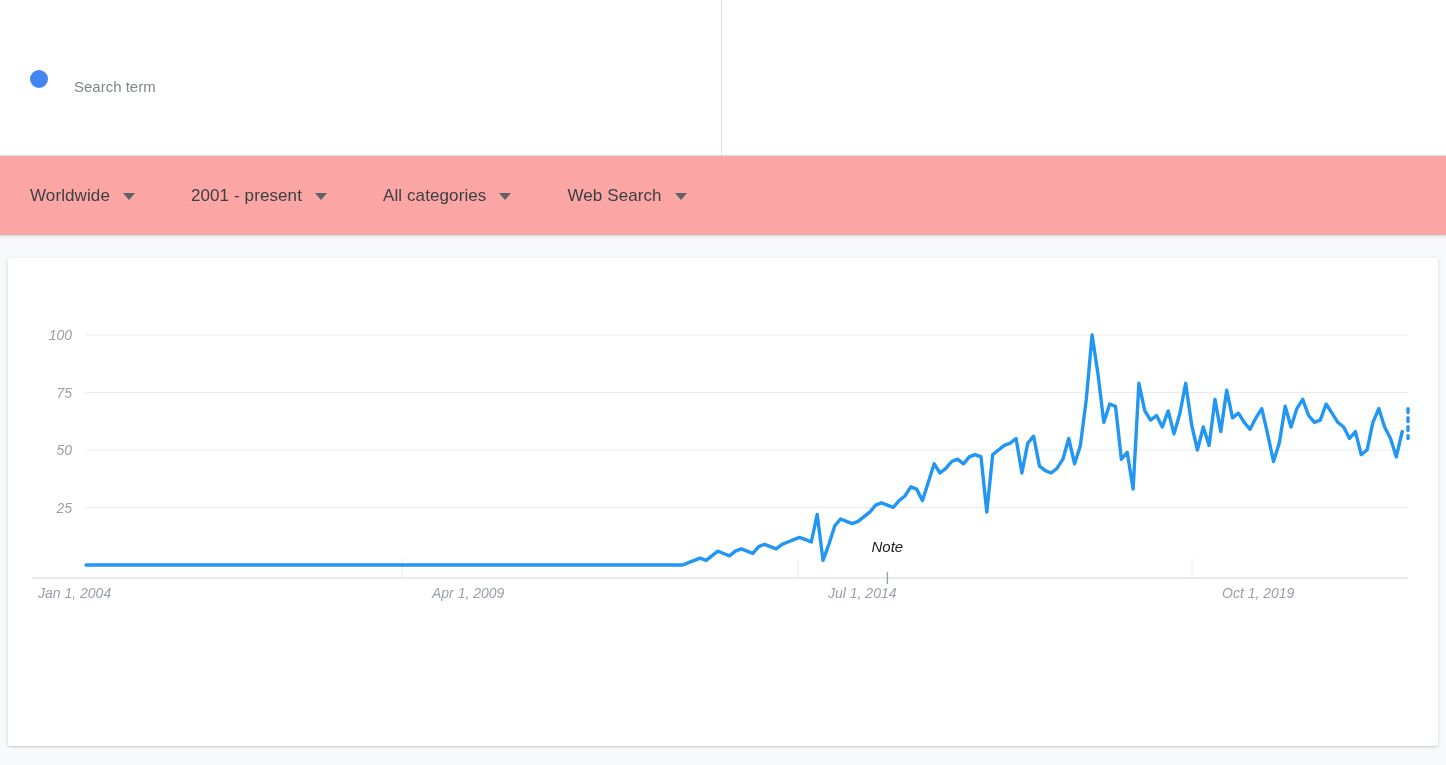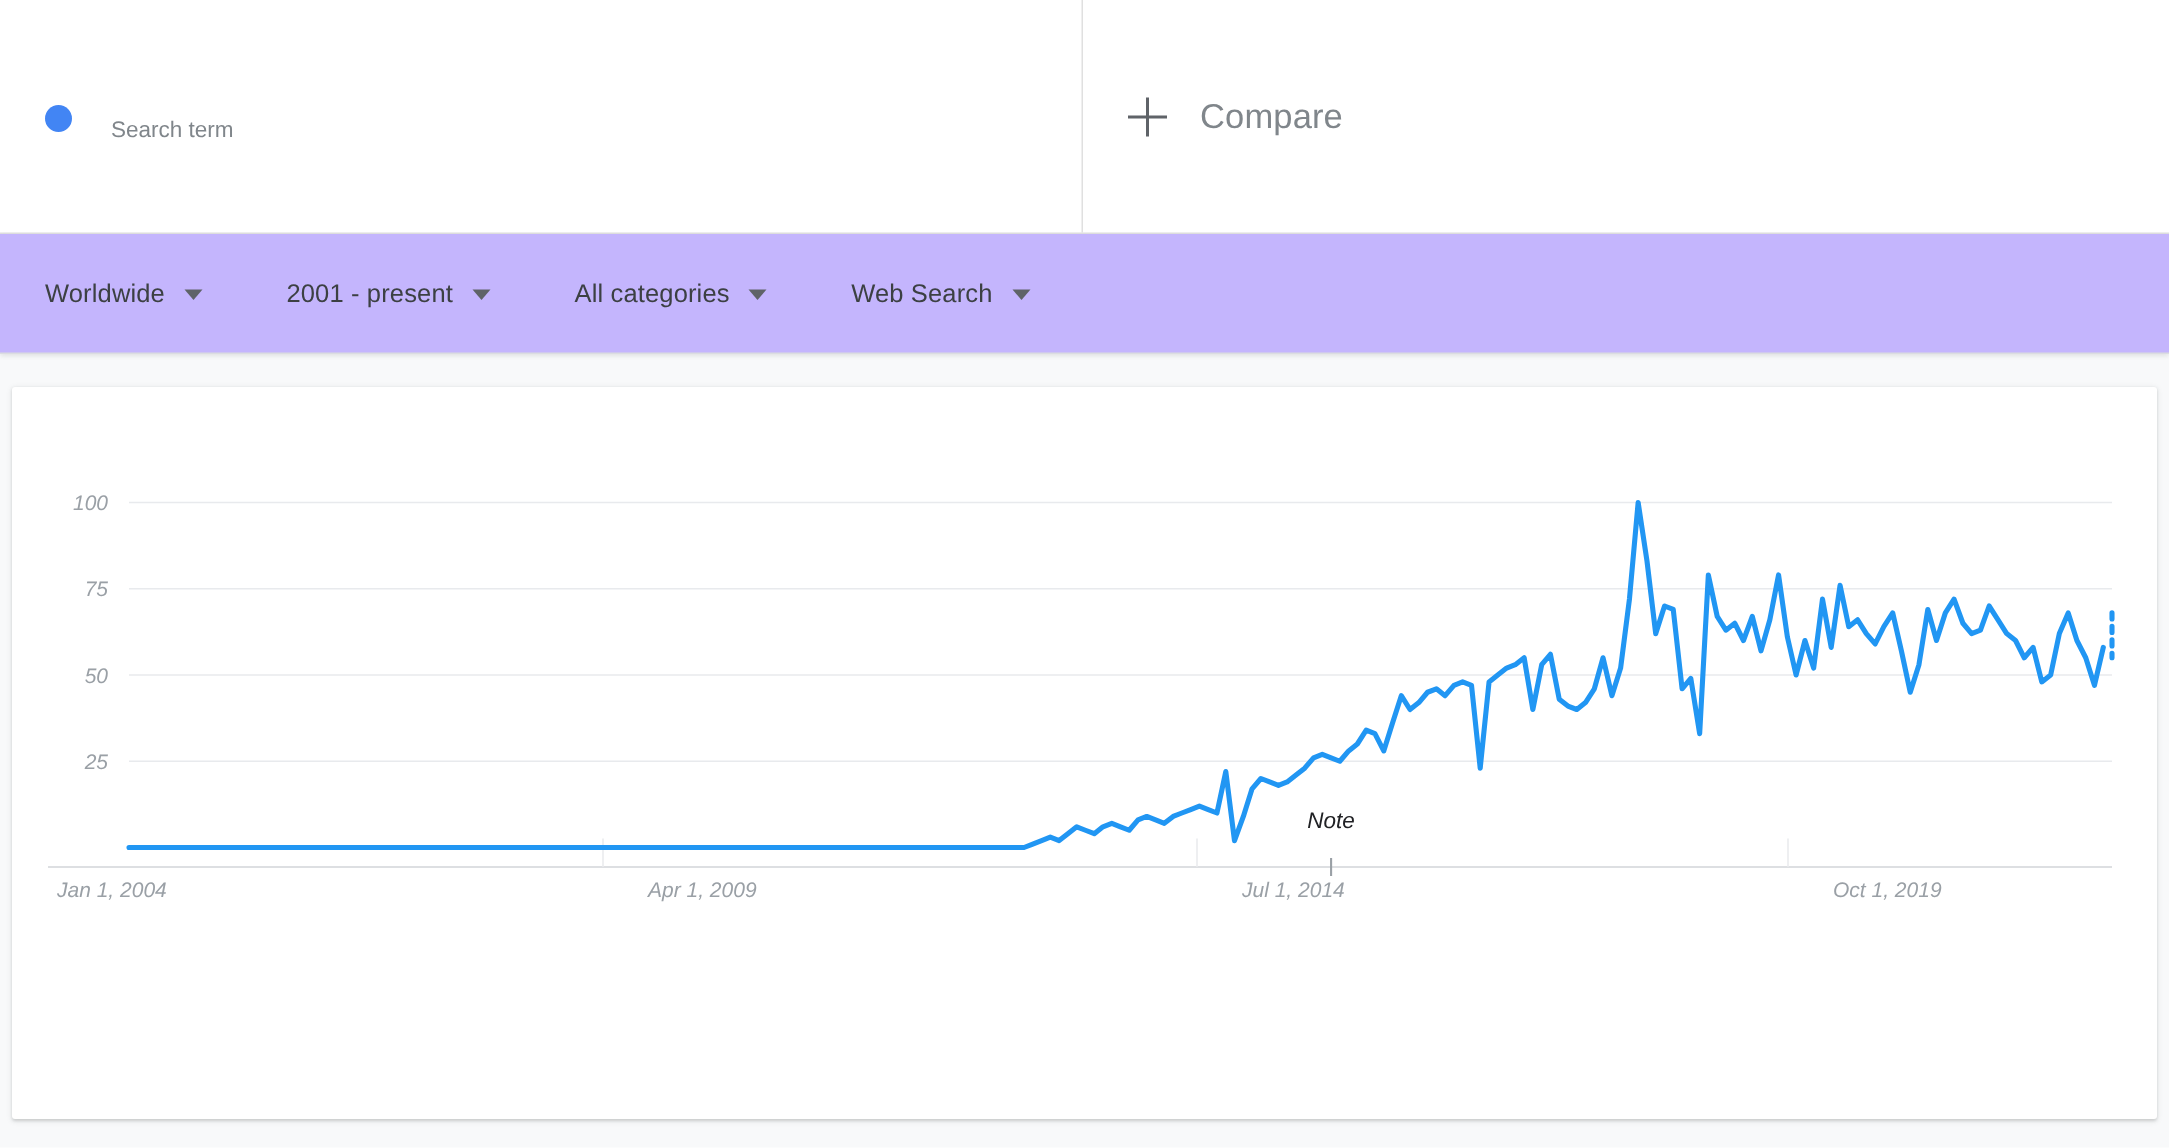--- a/index.html
+++ b/index.html
@@ -84,21 +84,21 @@
   }
   .compare-label {
     font-size: 23px;
     color: #80868b;
     letter-spacing: 0.1px;
   }
 
   
   .filter-bar {
     height: 79px;
-    background: #c4b5fd;
+    background: #fca5a5;
     display: flex;
     align-items: center;
     padding-left: 30px;
     border-bottom: 1px solid #dadce0;
     box-shadow: 0 1px 3px rgba(60,64,67,0.12);
     position: relative;
     z-index: 3;
   }
   .filter-item {
     display: flex;
@@ -184,24 +184,20 @@
 
 <div class="term-bar">
 
   <div class="term-cell">
     <span class="term-dot" style="background: rgb(66, 133, 244);"></span>
     <span class="term-text-wrap">
       <span class="term-sub">Search term</span>
     </span>
   </div>
 
-  <div class="compare-cell">
-    <span class="plus-icon"></span>
-    <span class="compare-label">Compare</span>
-  </div>
 
 </div>
 
 <div class="filter-bar">
 
   <div class="filter-item">
     <span class="filter-label">Worldwide</span>
     <span class="caret"></span>
   </div>
 

